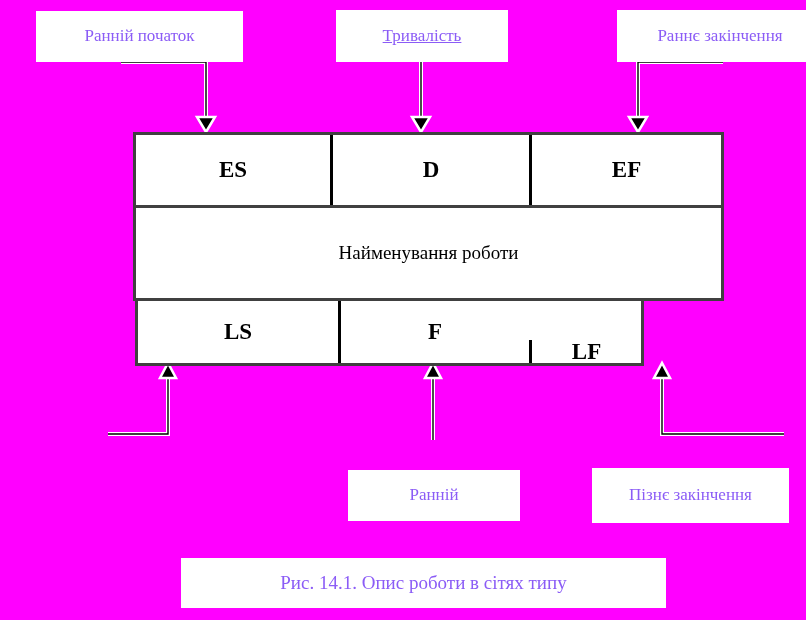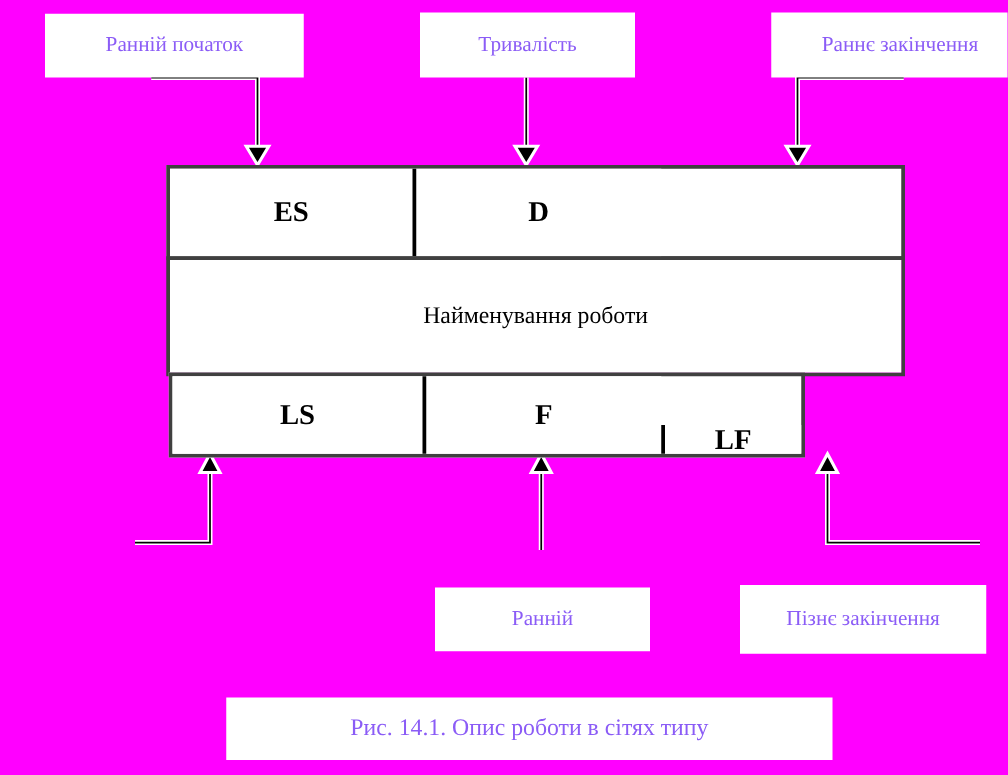--- a/index.html
+++ b/index.html
@@ -41,21 +41,21 @@
     text-align: center;
     color: #8b5cf6;
     font-size: 17px;
     line-height: 1.1;
     box-sizing: border-box;
     padding: 0 6px;
     white-space: nowrap;
   }
 
   #lbl-early-start    { left: 36px;  top: 11px;  width: 207px; height: 51px; }
-  #lbl-duration       { left: 336px; top: 10px;  width: 172px; height: 52px; }
+  #lbl-duration       { left: 336px; top: 10px;  width: 172px; height: 52px; text-decoration: underline; }
   #lbl-early-finish   { left: 617px; top: 10px;  width: 206px; height: 52px; }
 
   #lbl-late-start     { left: 7px;   top: 458px; width: 232px; height: 52px; }
   #lbl-reserve        { left: 348px; top: 470px; width: 172px; height: 51px; }
   #lbl-late-finish    { left: 592px; top: 468px; width: 197px; height: 55px; }
 
   #figure-caption {
     left: 181px; top: 558px; width: 485px; height: 50px;
     font-size: 19px;
   }
@@ -151,20 +151,21 @@
 
   <div class="label-box" id="lbl-duration">Тривалість</div>
 
   <div class="label-box" id="lbl-early-finish">Раннє закінчення</div>
 
   <div id="activity-node">
 
     <div class="node-row" id="row-top">
       <div class="node-cell" id="cell-es">ES</div>
       <div class="node-cell" id="cell-d">D</div>
+      <div class="node-cell" id="cell-ef">EF</div>
     </div>
 
     <div class="node-row" id="row-middle">
       <div class="node-cell" id="cell-name">Найменування роботи</div>
     </div>
 
     <div class="node-row" id="row-bottom">
       <div class="node-cell" id="cell-ls">LS</div>
       <div class="node-cell" id="cell-f">F</div>
       <div class="node-cell" id="cell-lf">LF</div>

